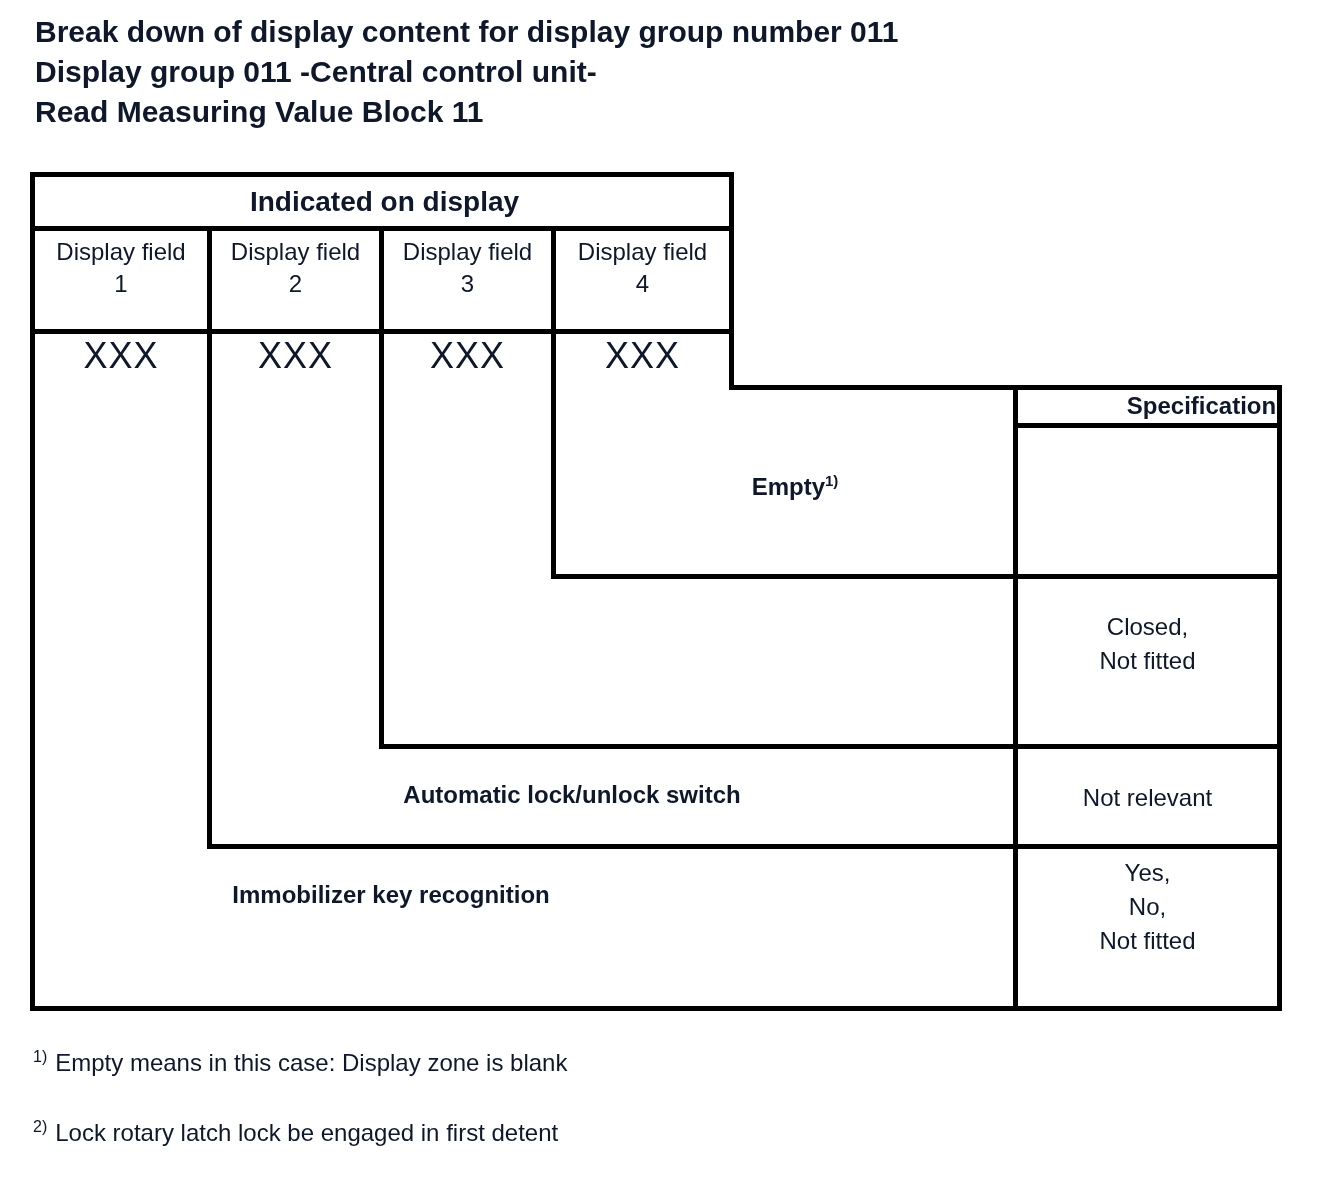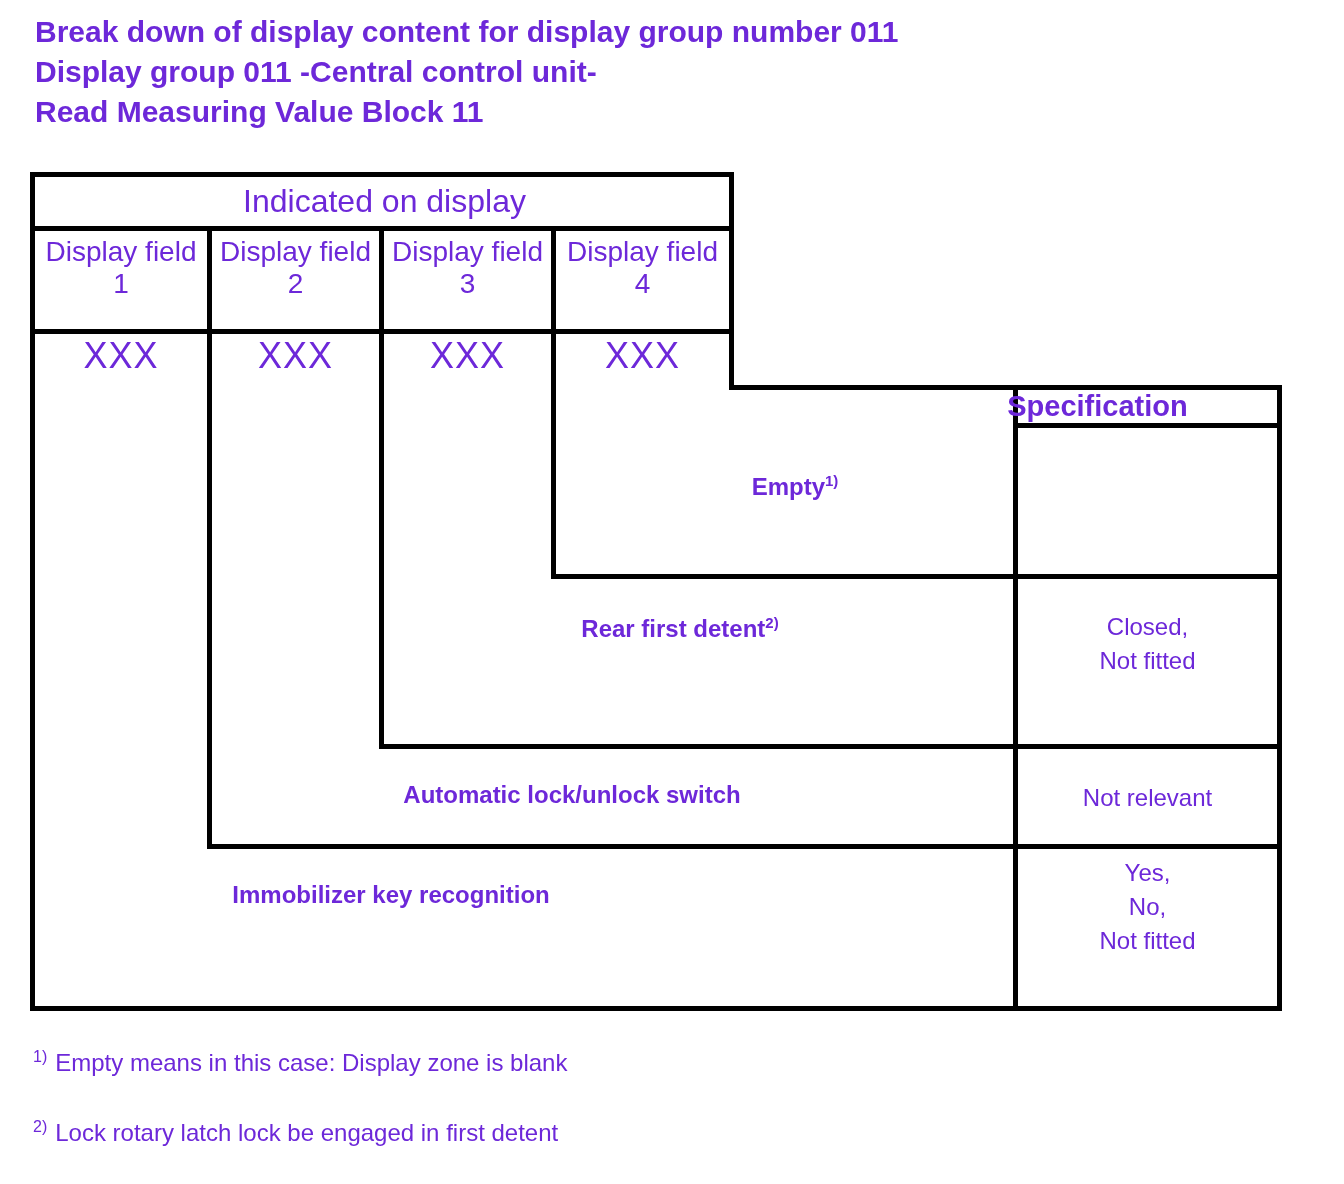--- a/index.html
+++ b/index.html
@@ -17,43 +17,43 @@
     overflow: hidden;
   }
   
   .ln {
     position: absolute;
     background: #000000;
   }
   
   .txt {
     position: absolute;
-    color: #6d28d9;
+    color: #0f172a;
   }
   .doc-title {
     left: 35px;
     top: 12px;
     font-size: 30px;
     font-weight: bold;
     line-height: 40px;
     white-space: nowrap;
   }
   .indicated-header {
     left: 35px; top: 177px; width: 699px; height: 49px;
     display: flex; align-items: center; justify-content: center;
-    font-size: 32px; font-weight: normal;
+    font-size: 28px; font-weight: bold;
   }
   .spec-header {
-    left: 968px; top: 388px; width: 259px; height: 36px;
+    left: 1072px; top: 388px; width: 259px; height: 36px;
     display: flex; align-items: center; justify-content: center;
-    font-size: 29px; font-weight: bold;
+    font-size: 24px; font-weight: bold;
   }
   .colhead {
     top: 236px; height: 90px;
-    font-size: 28px; line-height: 32px; text-align: center;
+    font-size: 24px; line-height: 32px; text-align: center;
   }
   .xxx {
     top: 338px; height: 36px;
     font-size: 36px; line-height: 36px; text-align: center;
     letter-spacing: 1px;
   }
   .rowlabel {
     font-size: 24px; line-height: 34px; text-align: center;
     white-space: nowrap;
     font-weight: bold;
@@ -132,23 +132,20 @@
 
   <div class="txt xxx" style="left:35px;  width:172px;">XXX</div>
   <div class="txt xxx" style="left:212px; width:167px;">XXX</div>
   <div class="txt xxx" style="left:384px; width:167px;">XXX</div>
   <div class="txt xxx" style="left:556px; width:173px;">XXX</div>
 
   <div class="txt rowlabel" style="left:560px; top:470px; width:470px;">
     <span>Empty</span><sup class="fnref">1)</sup>
   </div>
 
-  <div class="txt rowlabel" style="left:365px; top:612px; width:630px;">
-    <span>Rear first detent</span><sup class="fnref">2)</sup>
-  </div>
   <div class="txt speccell" style="top:610px;">
     <span>Closed,</span>
     <span>Not fitted</span>
   </div>
 
   <div class="txt rowlabel" style="left:262px; top:778px; width:620px;">
     <span>Automatic lock/unlock switch</span>
   </div>
   <div class="txt speccell" style="top:781px;">
     <span>Not relevant</span>

